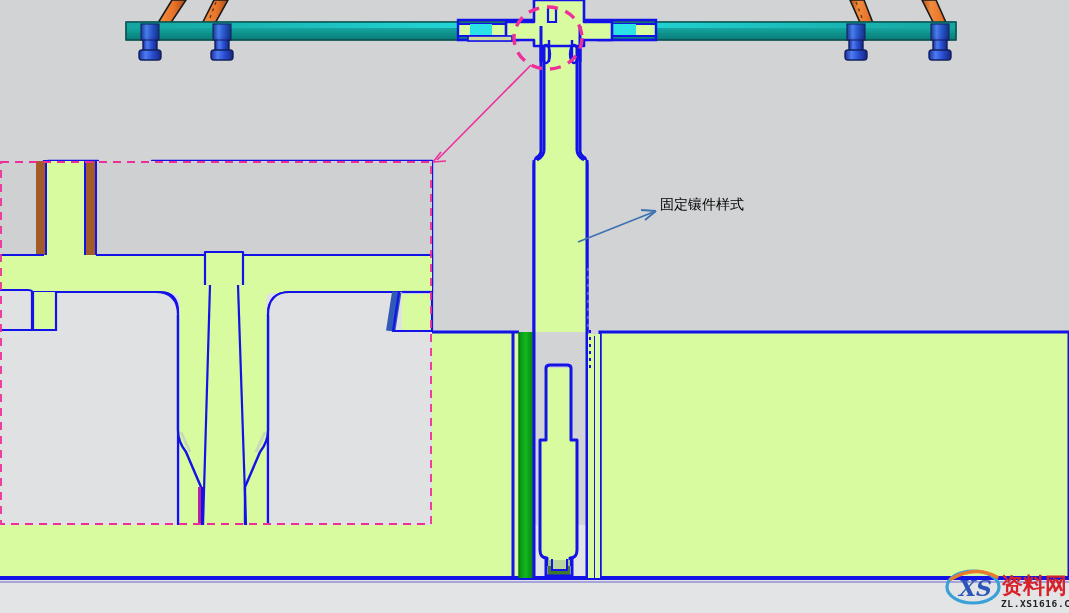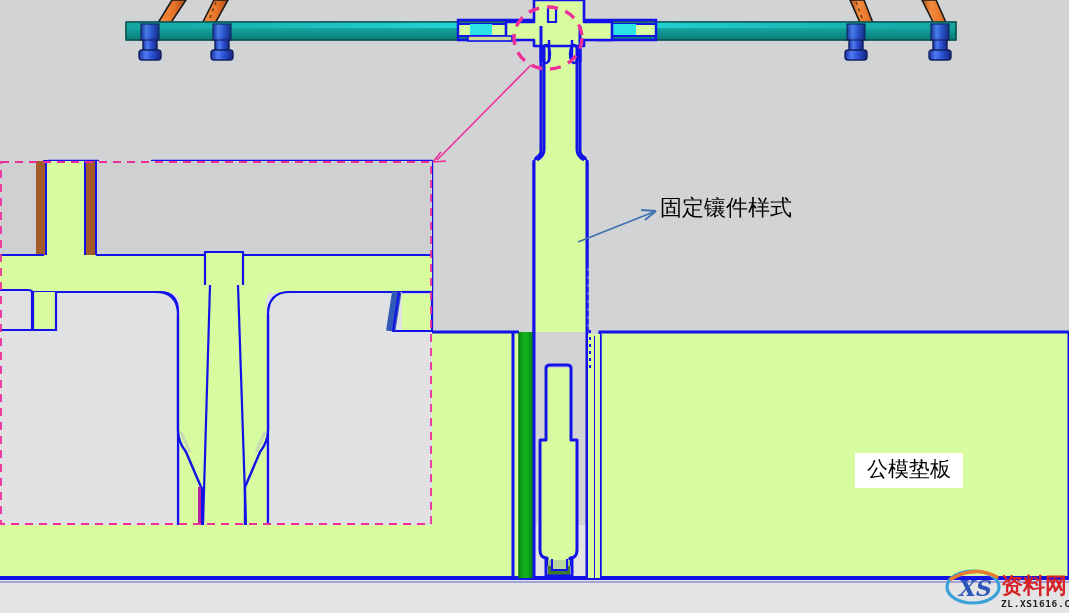--- a/index.html
+++ b/index.html
@@ -27,21 +27,21 @@
     border: 0;
     padding: 6px 12px 8px 12px;
     font-size: 21px;
     line-height: 1;
     color: #000000;
     white-space: nowrap;
     font-family: "DejaVu Sans", "Liberation Sans", sans-serif;
   }
   .label-plain {
     position: absolute;
-    font-size: 22px;
+    font-size: 14px;
     line-height: 1;
     color: #000000;
     white-space: nowrap;
     font-family: "DejaVu Sans", "Liberation Sans", sans-serif;
   }
   #insert-label { left: 660px; top: 197px; }
   #plate-label  { left: 855px; top: 453px; }
 
   
   #watermark {
@@ -411,21 +411,20 @@
 
     <g>
       <line x1="578" y1="242" x2="656" y2="211" stroke="#3f72b0" stroke-width="1.8"></line>
       <path d="M 656,211 L 641,210 M 656,211 L 645,220" stroke="#3f72b0" stroke-width="1.8" fill="none"></path>
     </g>
 
   </svg>
 
   <div id="insert-label" class="label-plain">固定镶件样式</div>
 
-  <div id="plate-label" class="label-box">公模垫板</div>
 
   <div id="watermark">
     <svg class="wm-svg" width="124" height="50" viewBox="0 0 124 50">
 
       <ellipse cx="28" cy="24" rx="26" ry="16" fill="none" stroke="#3aa0d8" stroke-width="3.2"></ellipse>
       <path d="M 6,16 Q 30,2 52,14" fill="none" stroke="#e87b2e" stroke-width="3.4" stroke-linecap="round"></path>
       <text x="14" y="33" font-family="'DejaVu Serif','Liberation Serif',serif" font-size="22" font-style="italic" font-weight="bold" fill="#2b55b8">XS</text>
       <text x="56" y="30" font-family="'DejaVu Sans','Liberation Sans',sans-serif" font-size="22" font-weight="bold" fill="#d6232a">资料网</text>
       <text x="56" y="44" font-family="'DejaVu Sans Mono','Liberation Mono',monospace" font-size="9.5" font-weight="bold" letter-spacing="0.6" fill="#222222">ZL.XS1616.COM</text>
     </svg>

